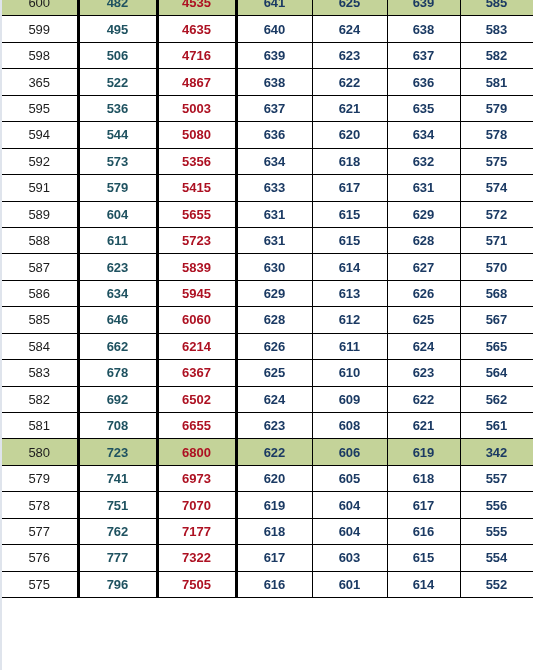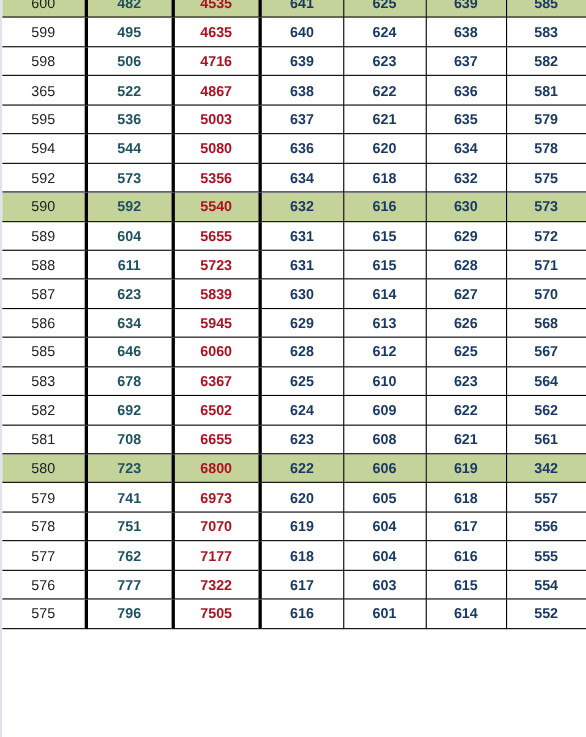--- a/index.html
+++ b/index.html
@@ -169,28 +169,28 @@
           </tr>
           <tr class="row-normal">
             <td class="col1">592</td>
             <td class="col2">573</td>
             <td class="col3">5356</td>
             <td class="col4">634</td>
             <td class="col5">618</td>
             <td class="col6">632</td>
             <td class="col7">575</td>
           </tr>
-          <tr class="row-highlight">
-            <td class="col1">590</td>
-            <td class="col2">592</td>
-            <td class="col3">5540</td>
-            <td class="col4">632</td>
-            <td class="col5">616</td>
-            <td class="col6">630</td>
-            <td class="col7">573</td>
+          <tr class="row-normal">
+            <td class="col1">591</td>
+            <td class="col2">579</td>
+            <td class="col3">5415</td>
+            <td class="col4">633</td>
+            <td class="col5">617</td>
+            <td class="col6">631</td>
+            <td class="col7">574</td>
           </tr>
           <tr class="row-normal">
             <td class="col1">589</td>
             <td class="col2">604</td>
             <td class="col3">5655</td>
             <td class="col4">631</td>
             <td class="col5">615</td>
             <td class="col6">629</td>
             <td class="col7">572</td>
           </tr>
@@ -222,20 +222,29 @@
             <td class="col7">568</td>
           </tr>
           <tr class="row-normal">
             <td class="col1">585</td>
             <td class="col2">646</td>
             <td class="col3">6060</td>
             <td class="col4">628</td>
             <td class="col5">612</td>
             <td class="col6">625</td>
             <td class="col7">567</td>
+          </tr>
+          <tr class="row-normal">
+            <td class="col1">584</td>
+            <td class="col2">662</td>
+            <td class="col3">6214</td>
+            <td class="col4">626</td>
+            <td class="col5">611</td>
+            <td class="col6">624</td>
+            <td class="col7">565</td>
           </tr>
           <tr class="row-normal">
             <td class="col1">583</td>
             <td class="col2">678</td>
             <td class="col3">6367</td>
             <td class="col4">625</td>
             <td class="col5">610</td>
             <td class="col6">623</td>
             <td class="col7">564</td>
           </tr>

